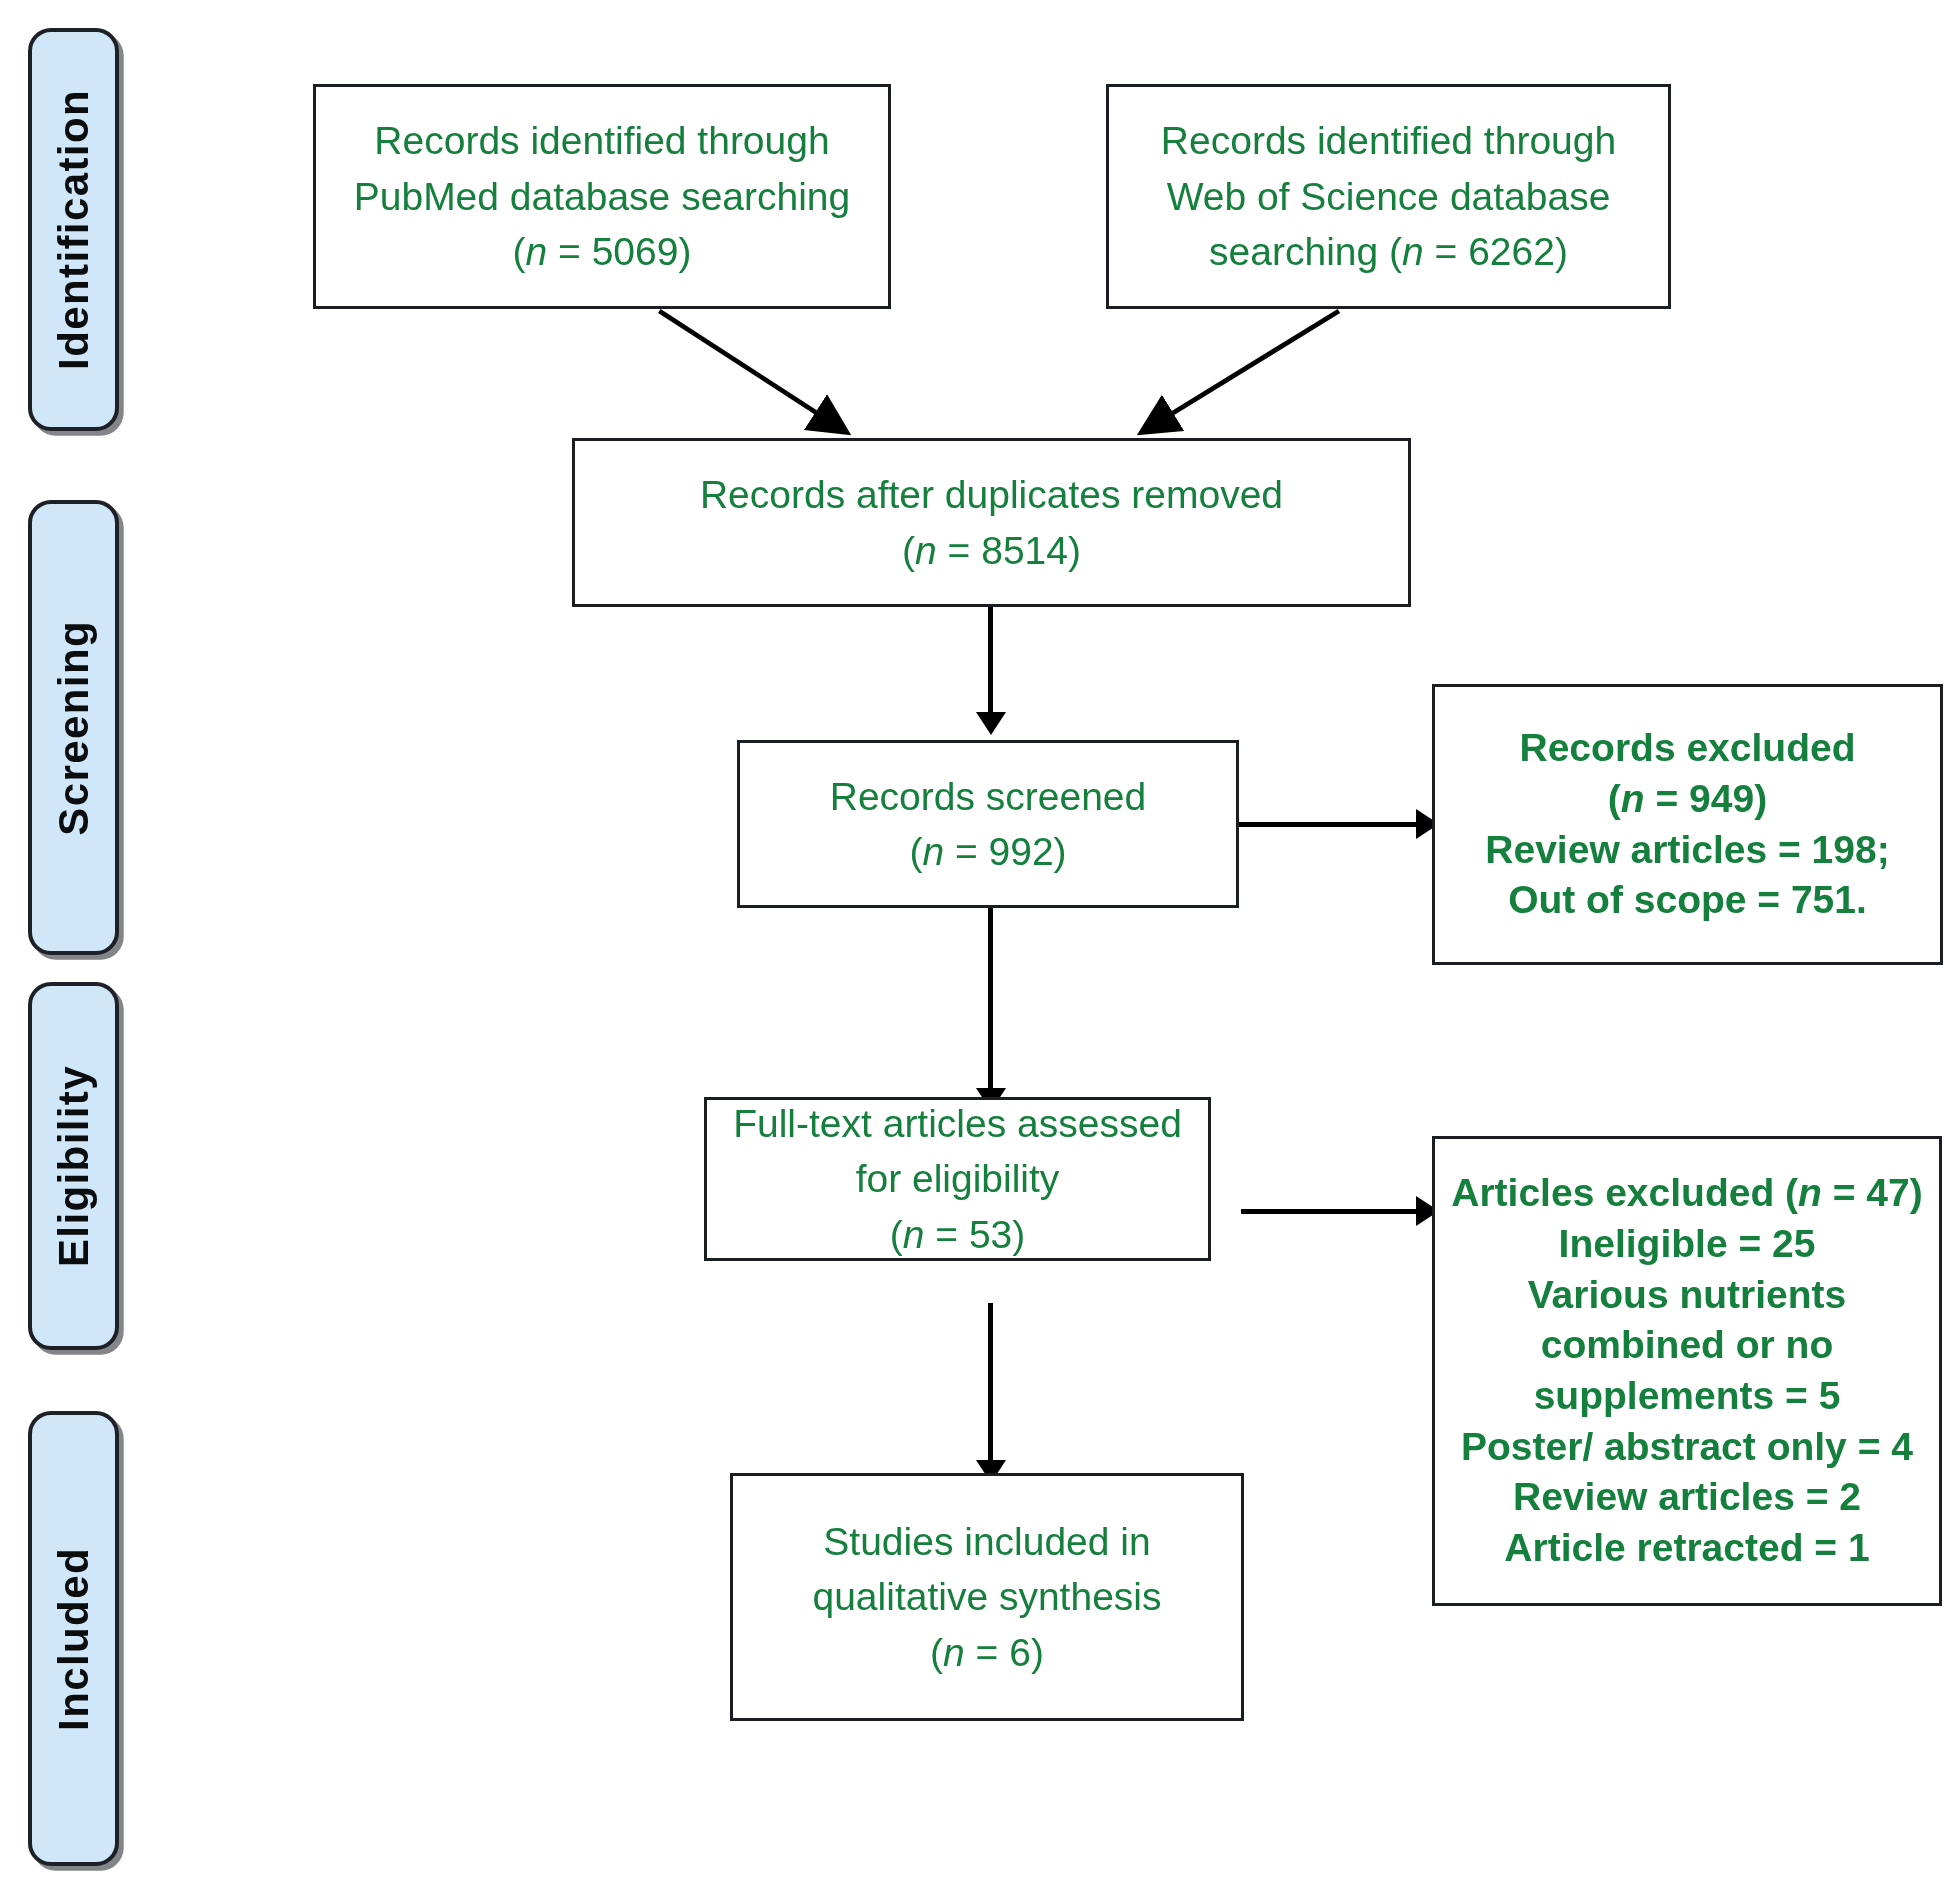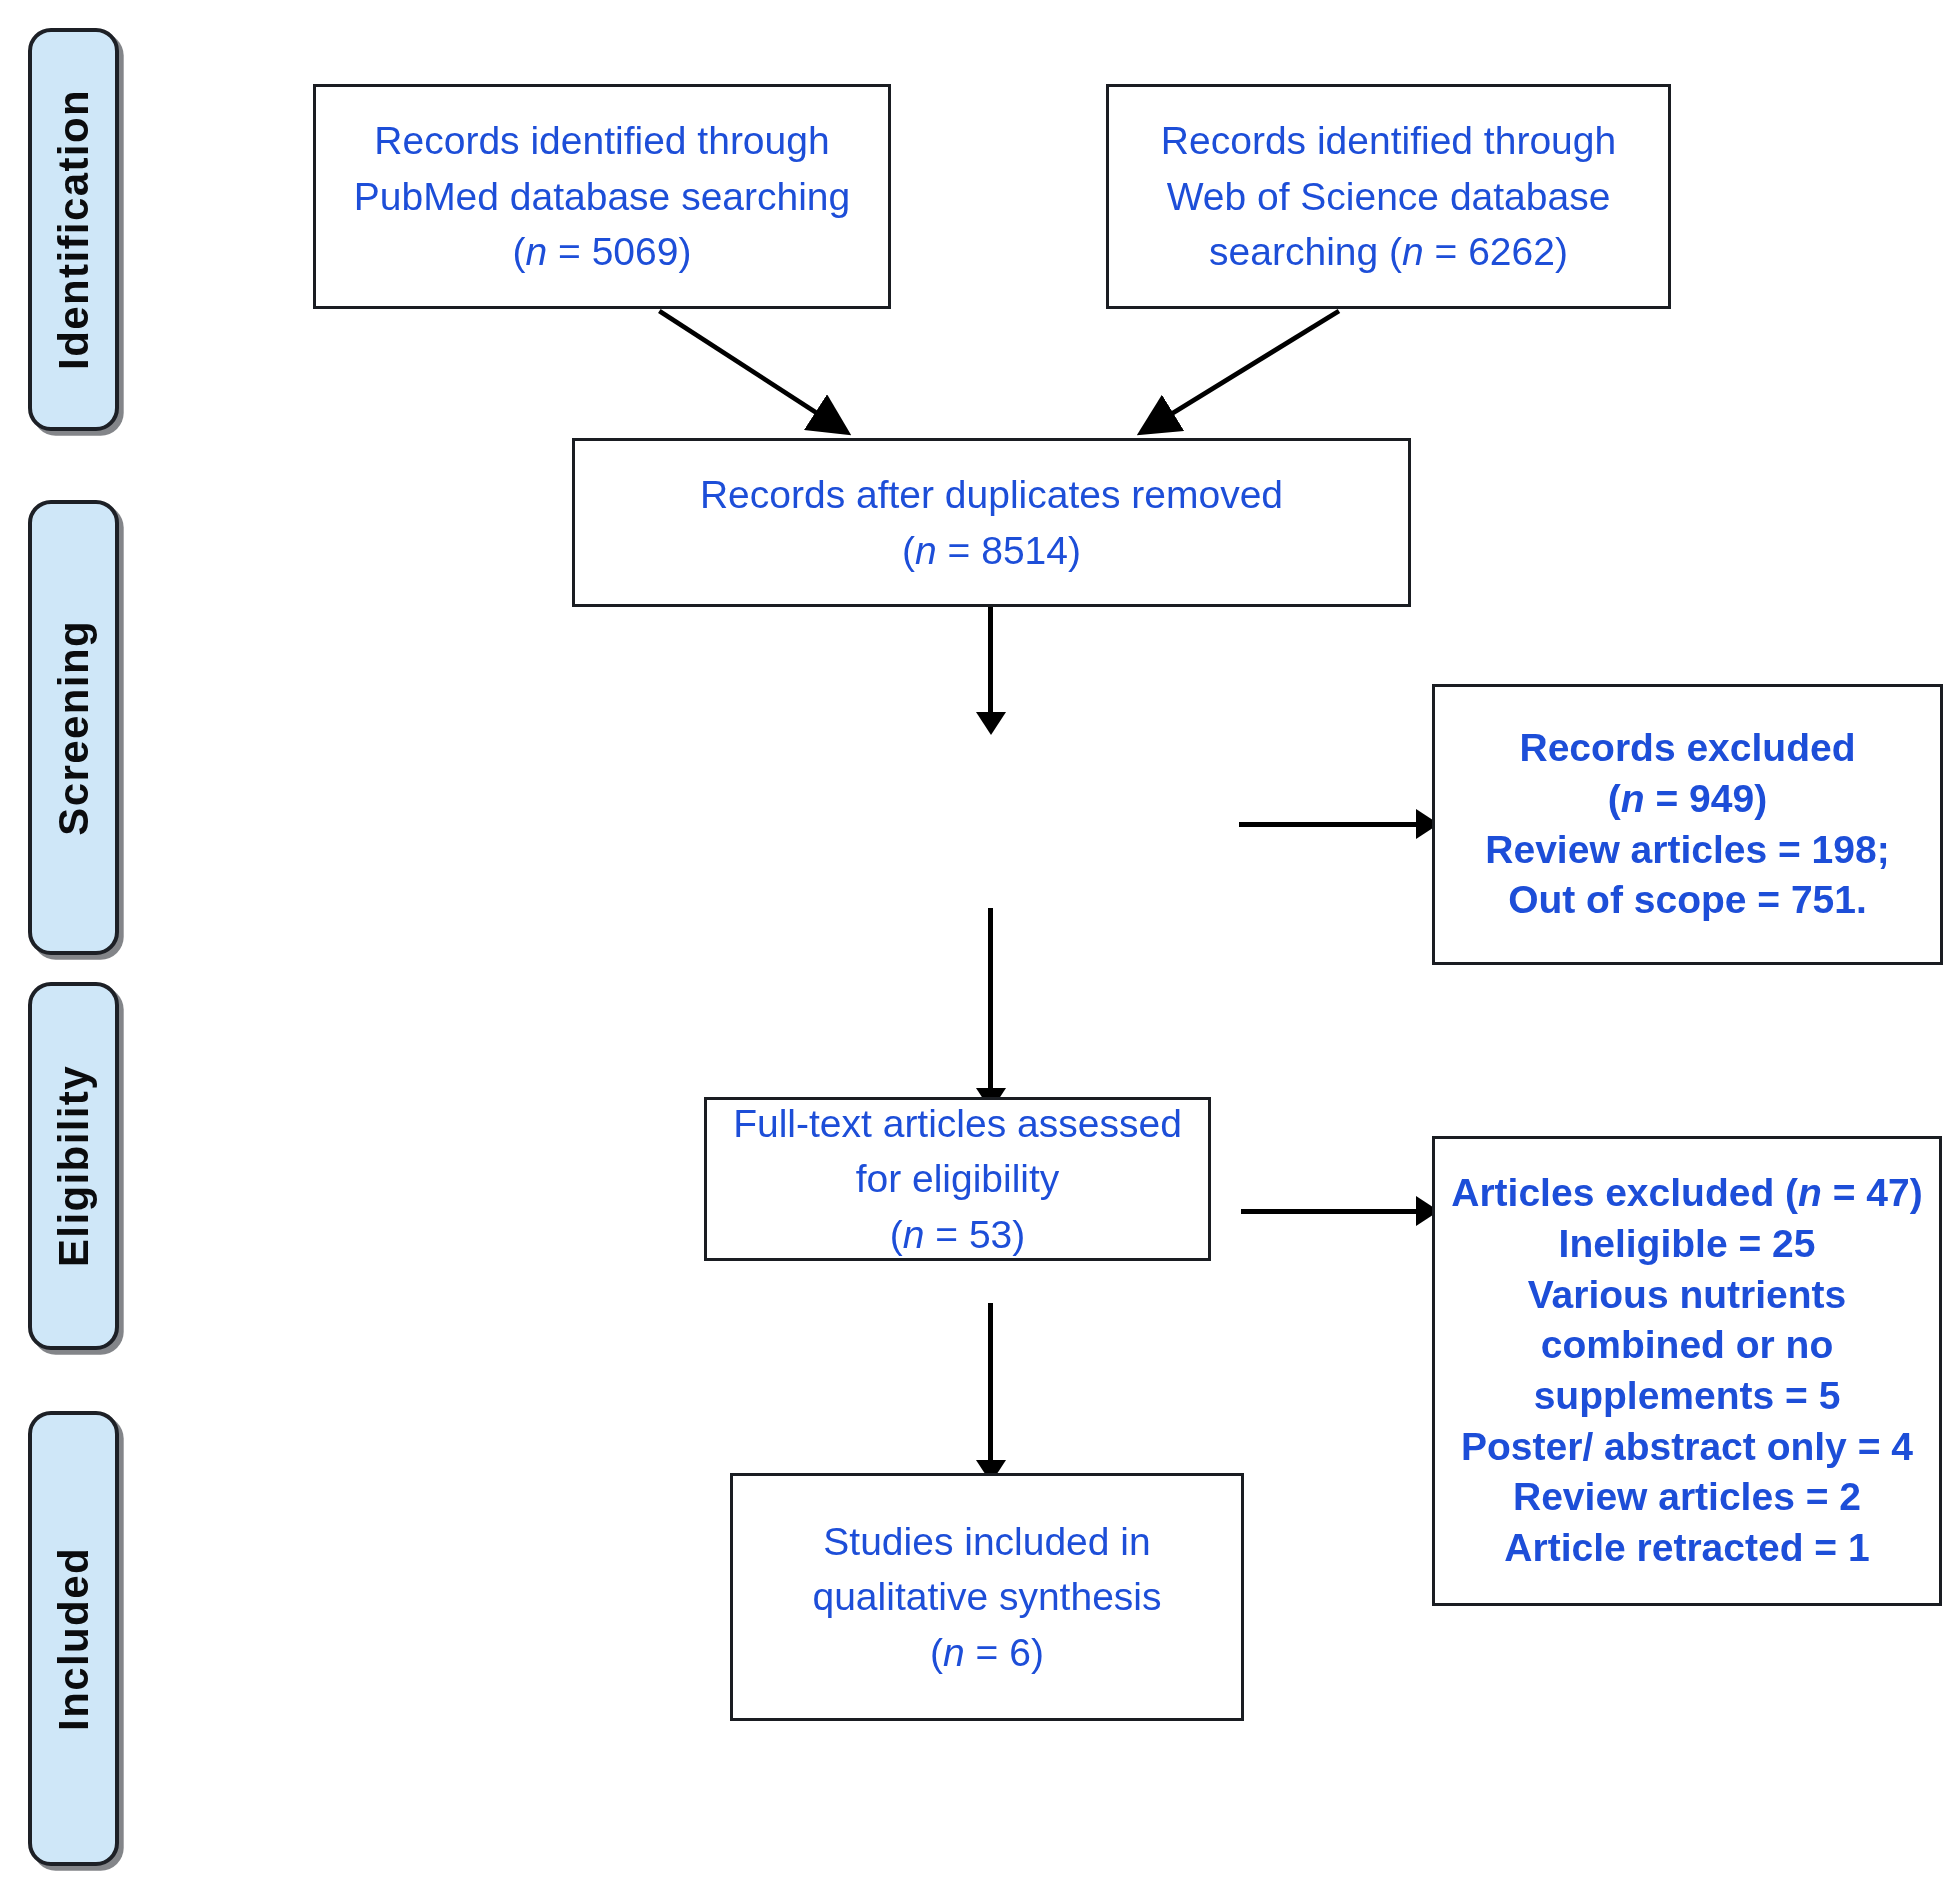--- a/index.html
+++ b/index.html
@@ -49,21 +49,21 @@
     border: 3.4px solid #1a1d22;
     display: flex;
     align-items: center;
     justify-content: center;
     text-align: center;
     padding: 6.8px 12px;
   }
   .flow-box .box-text {
     font-size: 39px;
     line-height: 1.42;
-    color: #1d4ed8;
+    color: #15803d;
     white-space: pre-line;
   }
   .flow-box.tight .box-text {
     line-height: 1.30;
     font-weight: bold;
   }
   .box-text i {
     font-style: italic;
   }
 
@@ -137,20 +137,23 @@
     </svg>
   </div>
 
   <div class="flow-box" style="left:572px; top:438px; width:839px; height:169px;">
     <span class="box-text">Records after duplicates removed<br>(<i>n</i> = 8514)</span>
   </div>
 
   <div class="conn v-line" style="left:988px; top:607px; height:108px;"></div>
   <div class="arrow-down" style="left:976px; top:712px;"></div>
 
+  <div class="flow-box" style="left:737px; top:740px; width:502px; height:168px;">
+    <span class="box-text">Records screened<br>(<i>n</i> = 992)</span>
+  </div>
 
   <div class="conn h-line" style="left:1239px; top:822px; width:193px;"></div>
   <div class="arrow-right" style="left:1416px; top:809px;"></div>
 
   <div class="flow-box tight" style="left:1432px; top:684px; width:511px; height:281px;">
     <span class="box-text">Records excluded<br>(<i>n</i> = 949)<br>Review articles = 198;<br>Out of scope = 751.</span>
   </div>
 
   <div class="conn v-line" style="left:988px; top:908px; height:185px;"></div>
   <div class="arrow-down" style="left:976px; top:1088px;"></div>

